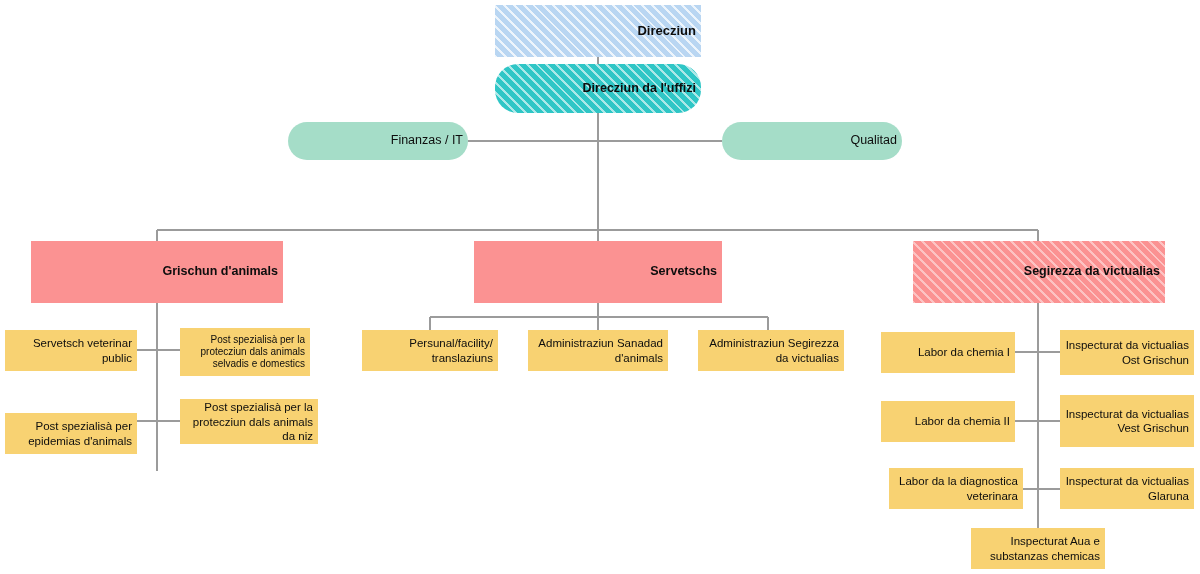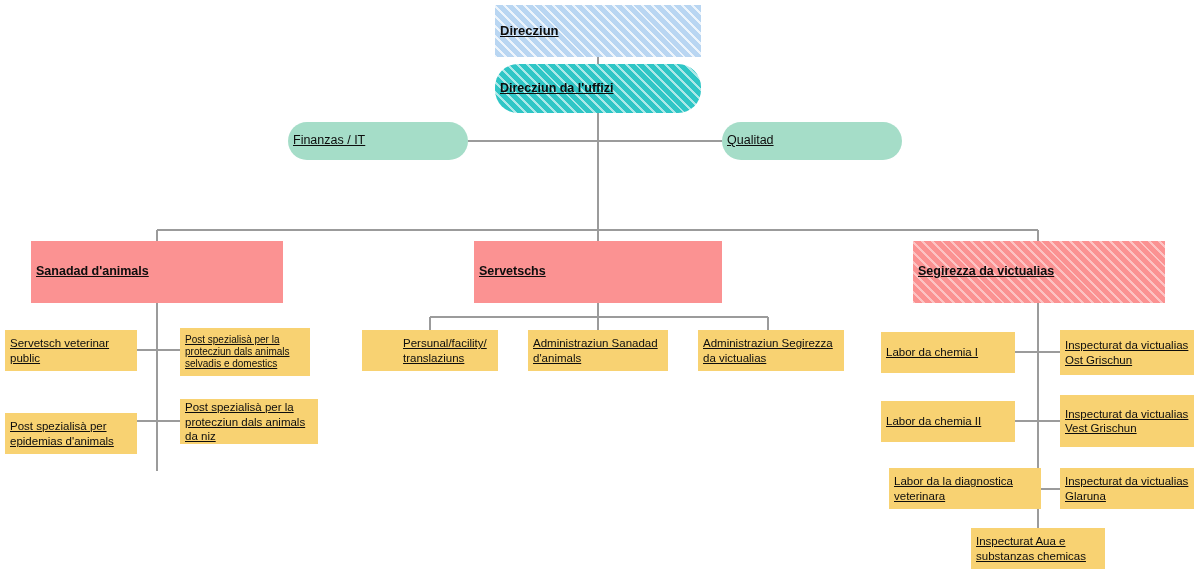--- a/index.html
+++ b/index.html
@@ -25,25 +25,24 @@
     width: 1200px;
     height: 574px;
     pointer-events: none;
   }
   .node {
     position: absolute;
     box-sizing: border-box;
     display: flex;
     align-items: center;
     justify-content: center;
-    text-align: left;
+    text-align: right;
     line-height: 1.22;
     padding: 2px 5px;
     z-index: 2;
-    text-decoration: underline;
   }
   .node-label {
     display: block;
     width: 100%;
     white-space: pre-line;
   }
 
   
   .n-root {
     background-color: #b9d6f2;
@@ -148,21 +147,21 @@
 
   <div class="node n-staff" style="left:288px; top:122px; width:180px; height:38px;">
     <span class="node-label">Finanzas / IT</span>
   </div>
 
   <div class="node n-staff" style="left:722px; top:122px; width:180px; height:38px;">
     <span class="node-label">Qualitad</span>
   </div>
 
   <div class="node n-dept" style="left:31px; top:241px; width:252px; height:62px;">
-    <span class="node-label">Sanadad d'animals</span>
+    <span class="node-label">Grischun d'animals</span>
   </div>
 
   <div class="node n-dept" style="left:474px; top:241px; width:248px; height:62px;">
     <span class="node-label">Servetschs</span>
   </div>
 
   <div class="node n-dept hatched" style="left:913px; top:241px; width:252px; height:62px;">
     <span class="node-label">Segirezza da victualias</span>
   </div>
 
@@ -204,21 +203,21 @@
   </div>
 
   <div class="node n-unit" style="left:1060px; top:330px; width:134px; height:45px;">
     <span class="node-label">Inspecturat da victualias Ost Grischun</span>
   </div>
 
   <div class="node n-unit" style="left:1060px; top:395px; width:134px; height:52px;">
     <span class="node-label">Inspecturat da victualias Vest Grischun</span>
   </div>
 
-  <div class="node n-unit" style="left:889px; top:468px; width:152px; height:41px;">
+  <div class="node n-unit" style="left:889px; top:468px; width:134px; height:41px;">
     <span class="node-label">Labor da la diagnostica veterinara</span>
   </div>
 
   <div class="node n-unit" style="left:1060px; top:468px; width:134px; height:41px;">
     <span class="node-label">Inspecturat da victualias Glaruna</span>
   </div>
 
   <div class="node n-unit" style="left:971px; top:528px; width:134px; height:41px;">
     <span class="node-label">Inspecturat Aua e substanzas chemicas</span>
   </div>

